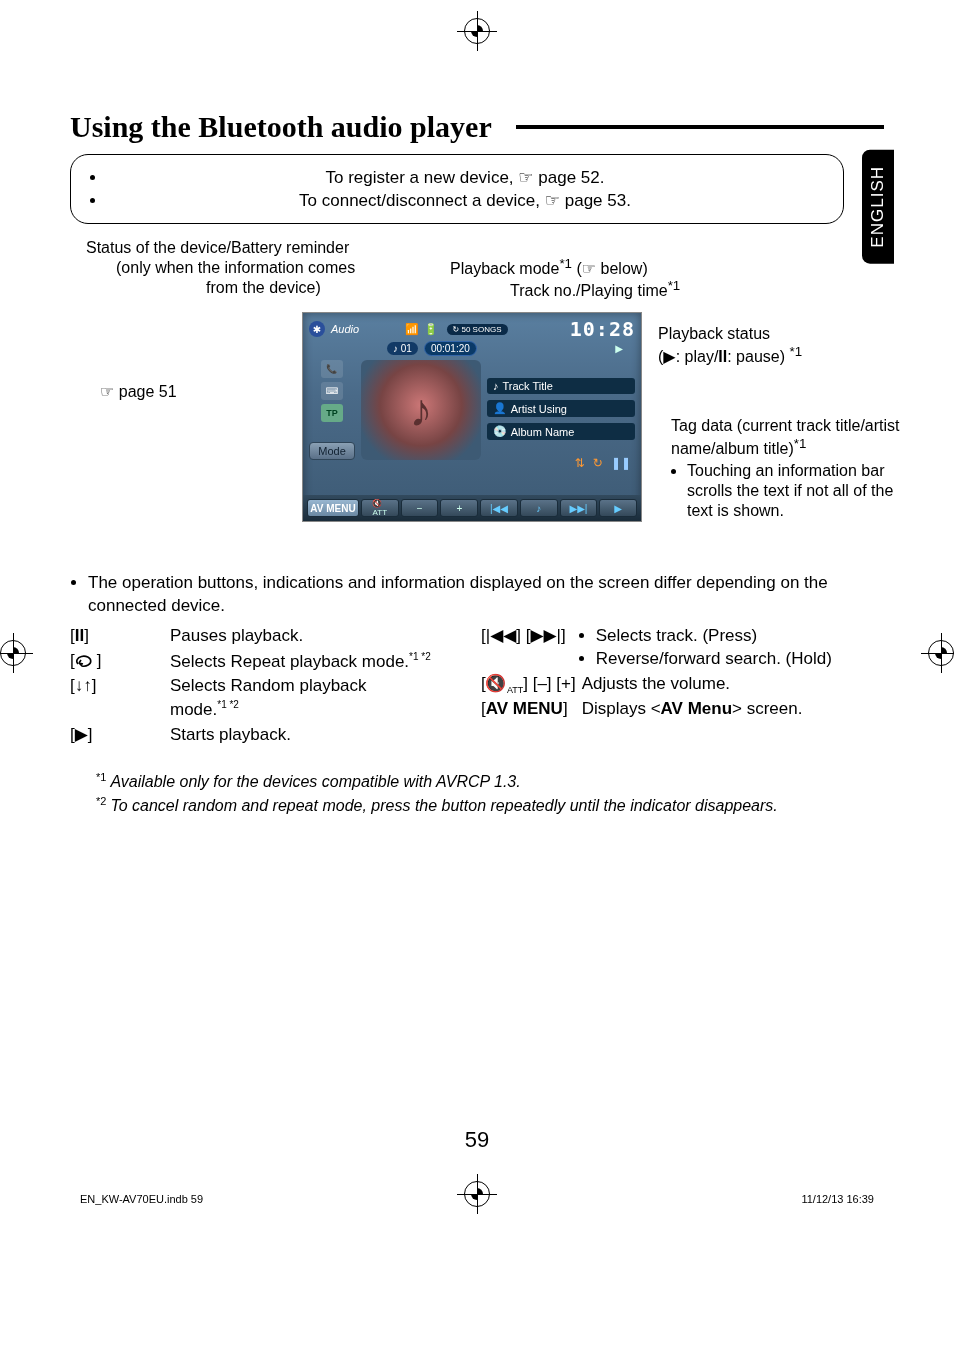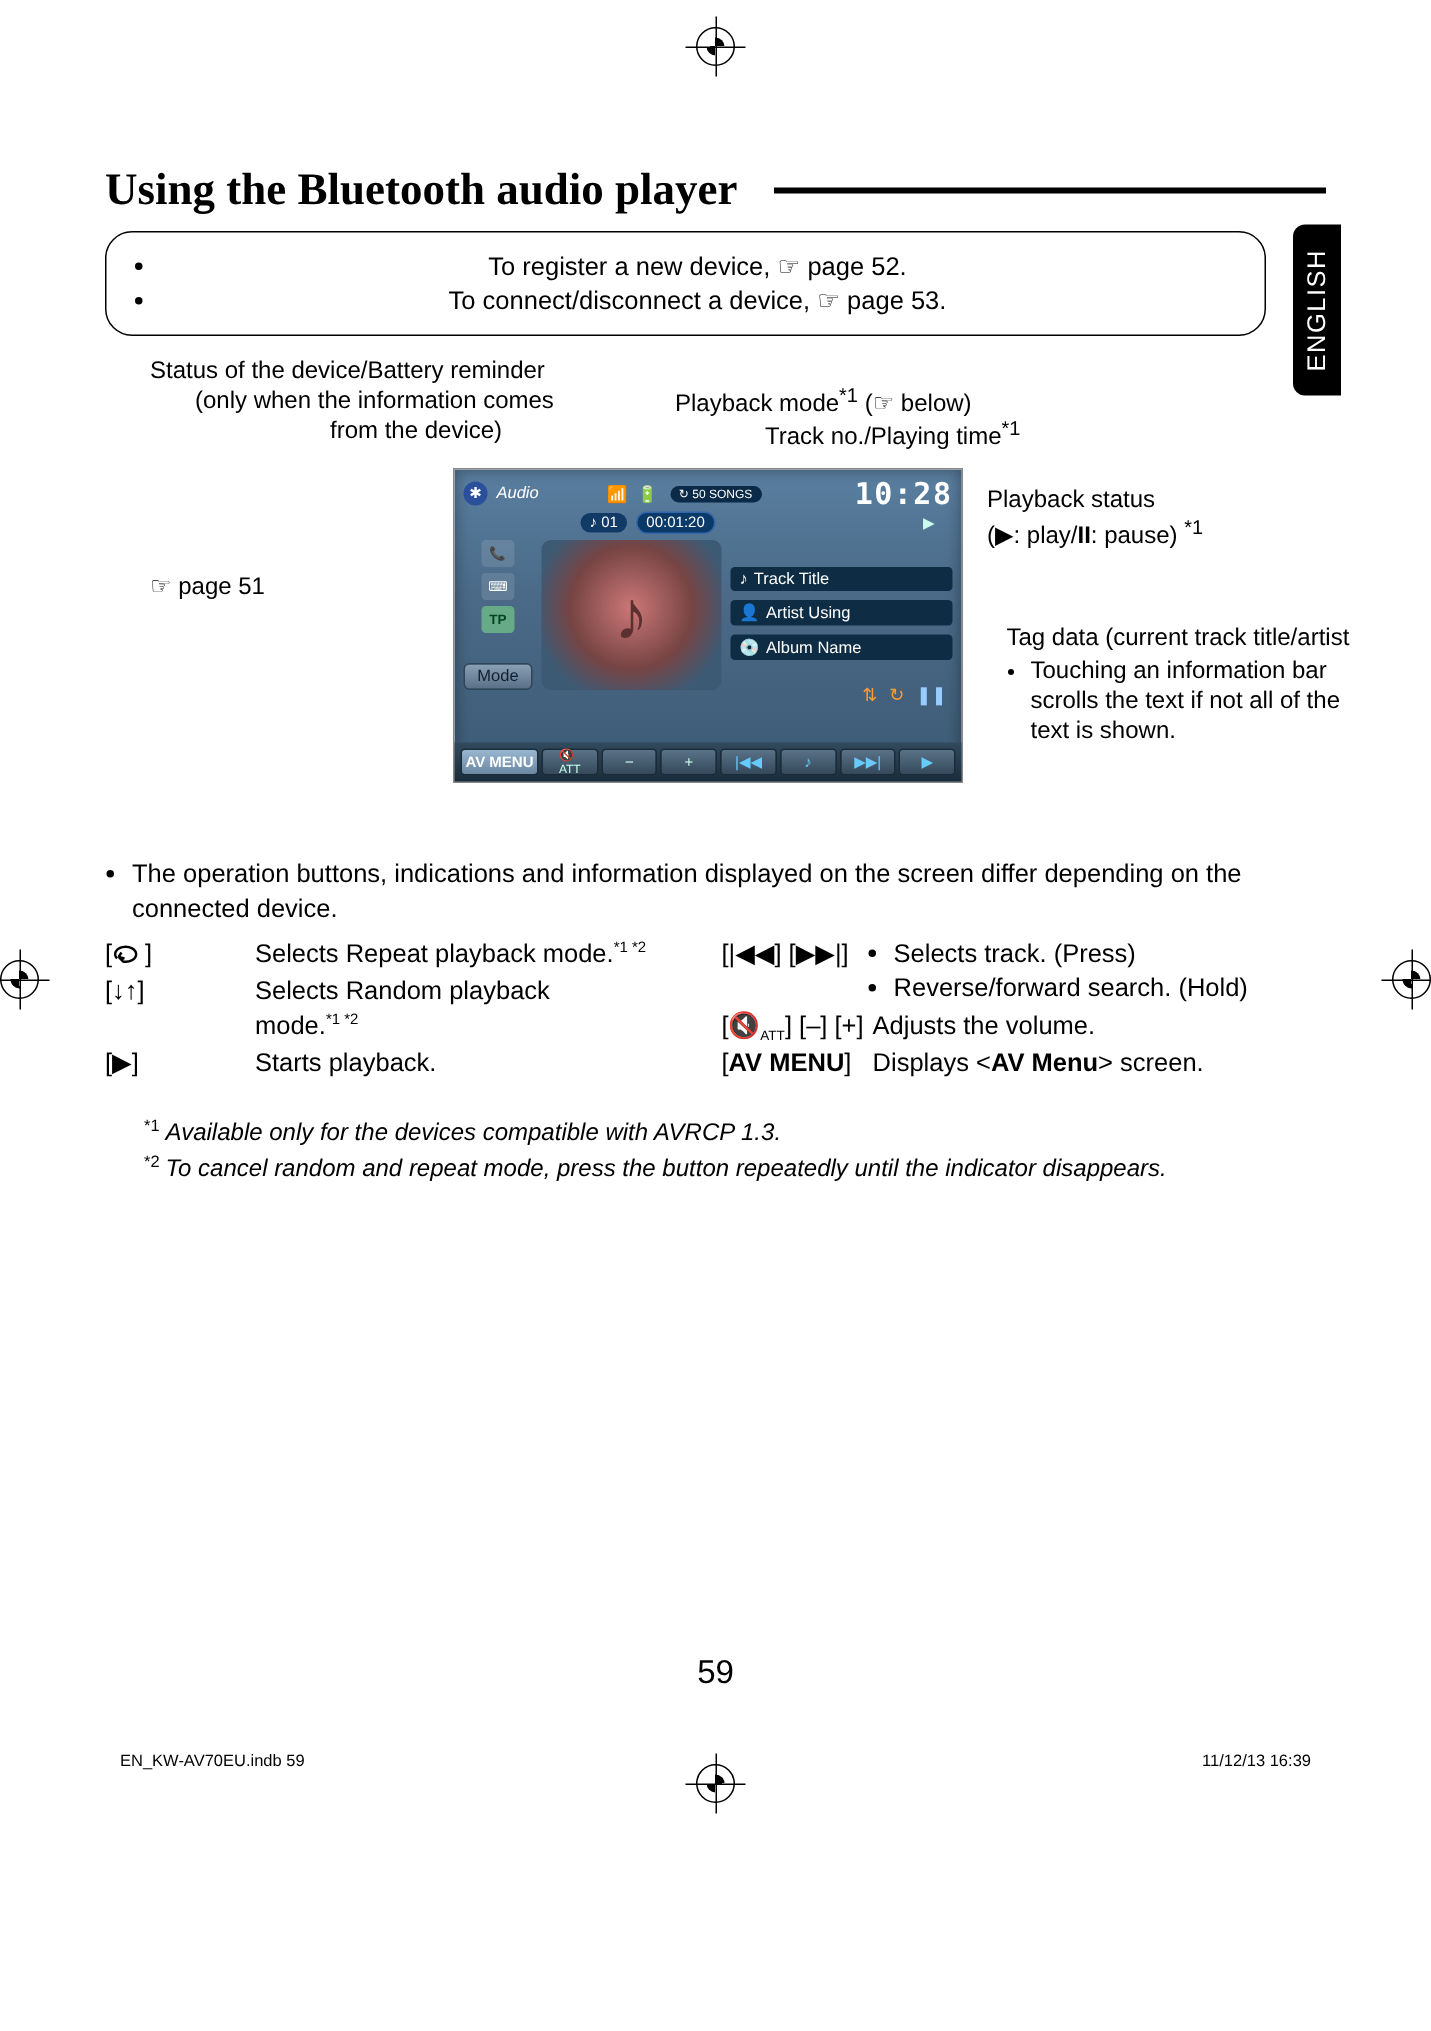--- a/index.html
+++ b/index.html
@@ -249,21 +249,21 @@
         <span>To register a new device, </span><span class="hand">☞</span><span> page 52.</span>
       </li>
       <li>
         <span>To connect/disconnect a device, </span><span class="hand">☞</span><span> page 53.</span>
       </li>
     </ul>
   </div>
 
   <div class="diagram-area">
 
-    <div class="callout" style="left:30px; top:0; width:360px;">
+    <div class="callout" style="left:16px; top:0; width:360px;">
       <div>Status of the device/Battery reminder</div>
       <div style="padding-left:30px;">(only when the information comes</div>
       <div style="padding-left:120px;">from the device)</div>
     </div>
 
     <div class="callout" style="left:380px; top:18px;">
       <span>Playback mode</span><sup>*1</sup><span> (</span><span class="hand">☞</span><span> below)</span>
     </div>
 
     <div class="callout" style="left:440px; top:40px;">
@@ -276,20 +276,21 @@
 
     <div class="callout" style="left:588px; top:86px; width:230px;">
       <div>Playback status</div>
       <div>
         <span>(</span><span>▶</span><span>: play/</span><span><b>II</b></span><span>: pause) </span><sup>*1</sup>
       </div>
     </div>
 
     <div class="callout" style="left:601px; top:158px; width:236px;margin-top:20px;">
       <div><span>Tag data (current track title/artist</span></div>
+      <div><span>name/album title)</span><sup>*1</sup></div>
       <ul style="margin:2px 0 0 0; padding-left:16px;">
         <li>
           <span>Touching an information bar</span><br>
           <span>scrolls the text if not all of the</span><br>
           <span>text is shown.</span>
         </li>
       </ul>
     </div>
 
     <div class="screen">
@@ -359,20 +360,24 @@
 
   <div class="body-text">
     <ul class="outer">
       <li>The operation buttons, indications and information displayed on the screen differ depending on the connected device.</li>
     </ul>
 
     <div class="two-col">
       <div class="col">
         <table class="btns">
           <tbody>
+              <tr>
+            <td class="sym">[<b>II</b>]</td>
+            <td>Pauses playback.</td>
+          </tr>
           <tr>
             <td class="sym">[<svg class="icon" width="22" height="14">
                     <path d="M3 10 A7 5 0 1 1 7 12 L4 9 M4 9 l2 -3 M4 9 l4 1" fill="none" stroke="#000" stroke-width="1.6"></path>
                   </svg>]</td>
             <td><span>Selects Repeat playback mode.</span><span class="sup">*1 *2</span></td>
           </tr>
           <tr>
             <td class="sym">[<b>↓↑</b>]</td>
             <td>
               <span>Selects Random playback</span><br>

